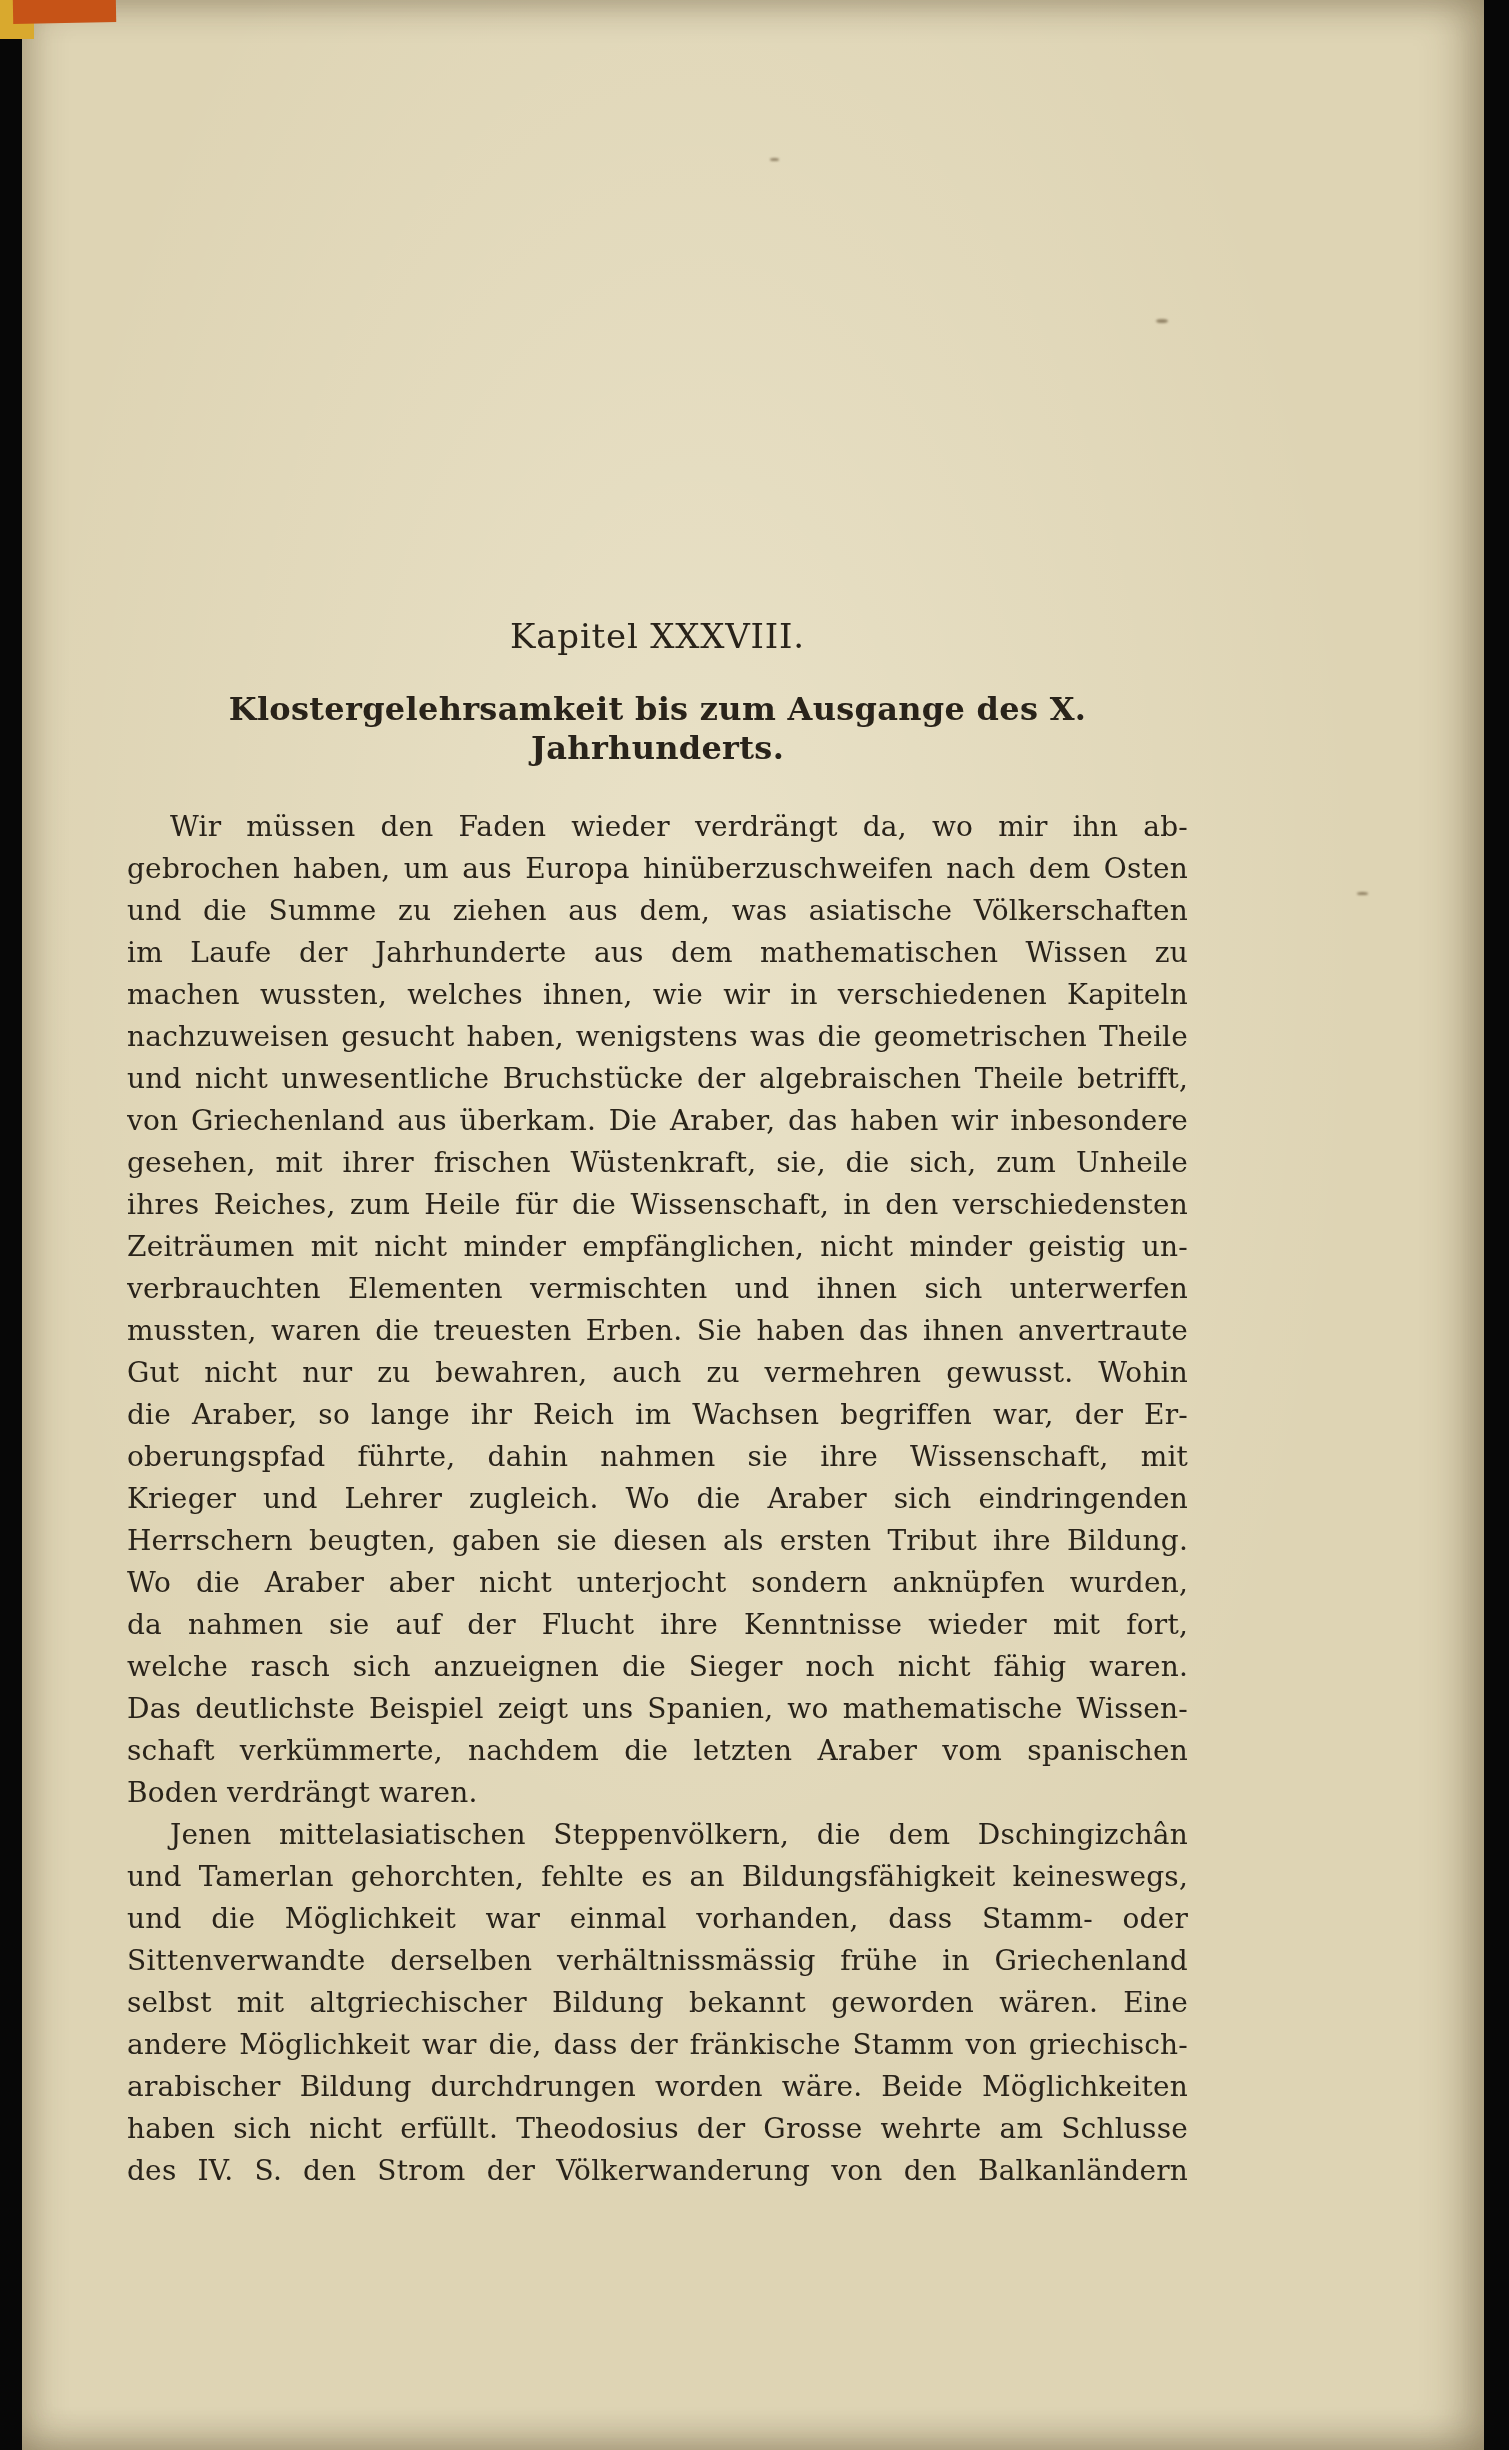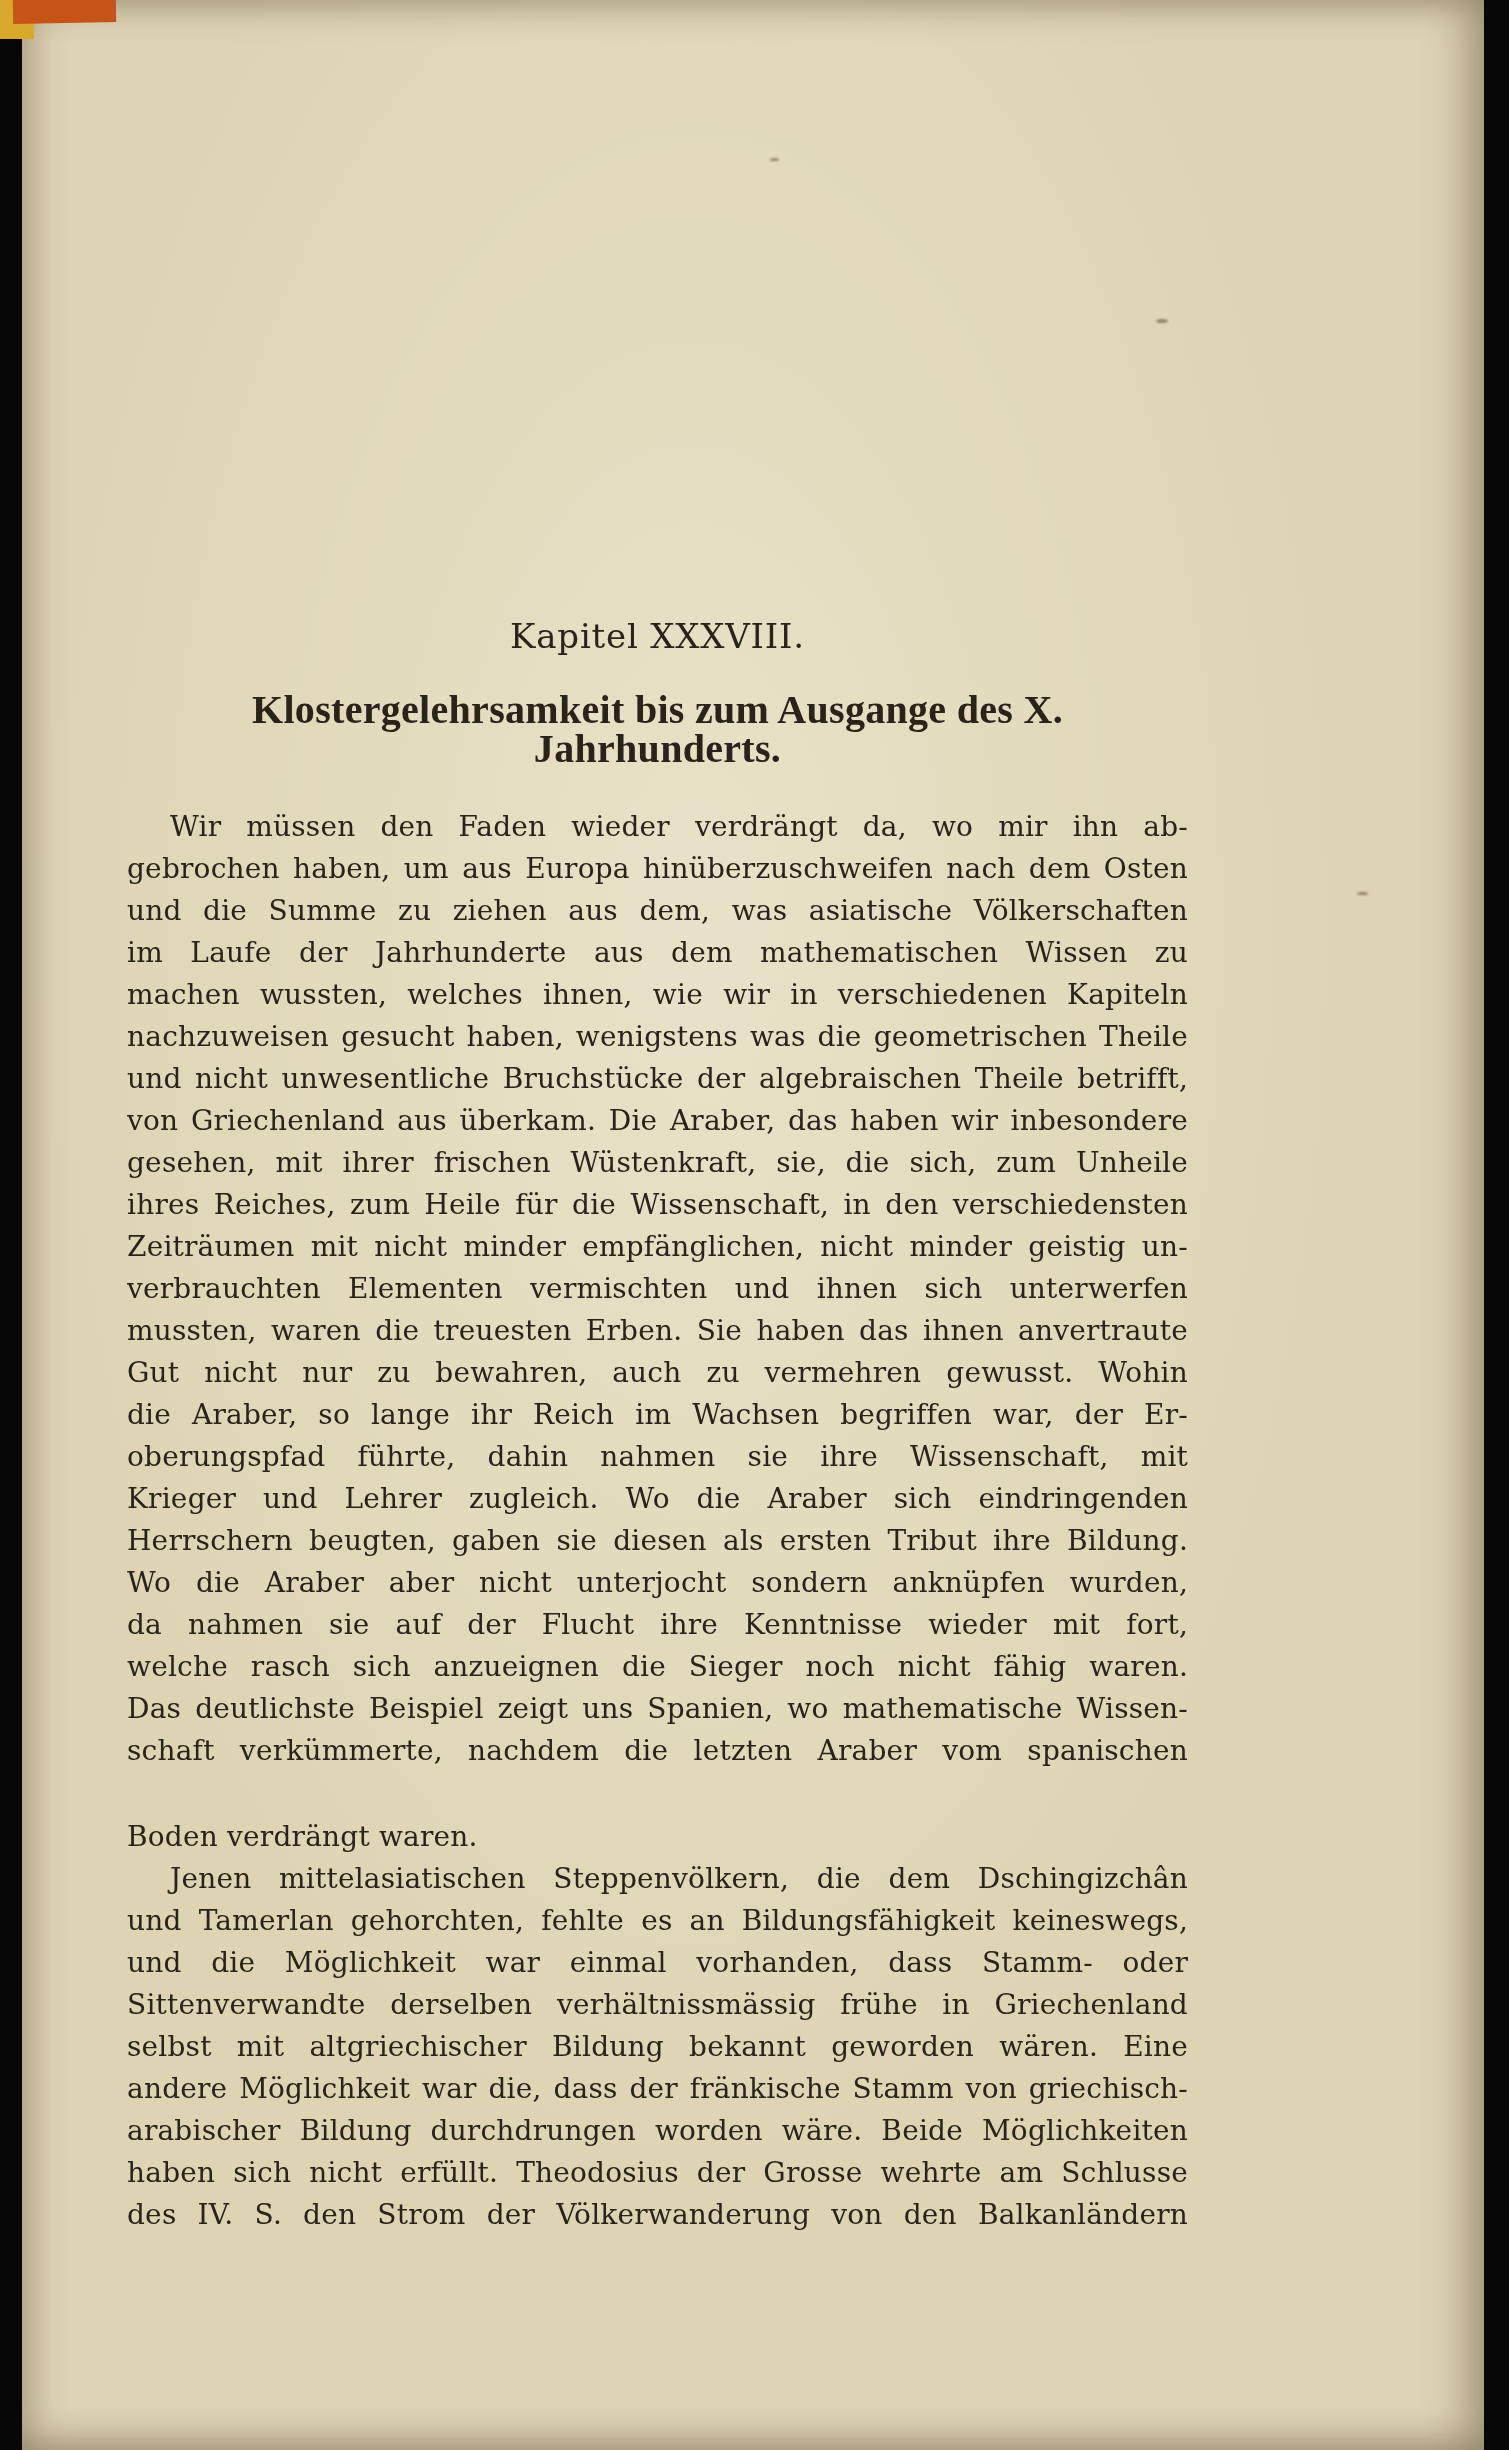--- a/index.html
+++ b/index.html
@@ -77,45 +77,43 @@
     text-align: center;
     font-size: 34px;
     line-height: 41px;
     letter-spacing: 0.8px;
     margin: 7px 0 33px 0;
   }
 
   .section {
     text-align: center;
     font-weight: bold;
-    font-size: 40px;
+    font-size: 32px;
     line-height: 39px;
     letter-spacing: 0.3px;
     margin: 0 0 38px 0;
-    font-family: Liberation Serif, serif;
   }
 
   .body-text {
     font-size: 28px;
     letter-spacing: 0.2px;
   }
 
   .line {
     line-height: 42px;
     height: 42px;
     text-align: justify;
     text-align-last: justify;
     overflow: hidden;
   }
   .line.indent {
     text-indent: 43px;
   }
   .line.last-left {
     text-align-last: left;
-    margin-top: 44px;
   }
 </style>
 </head>
 <body>
 
 <div class="page">
   <div class="text-block">
     <div class="chapter">Kapitel XXXVIII.</div>
     <div class="section">Klostergelehrsamkeit bis zum Ausgange des X. Jahrhunderts.</div>
     <div class="body-text">

